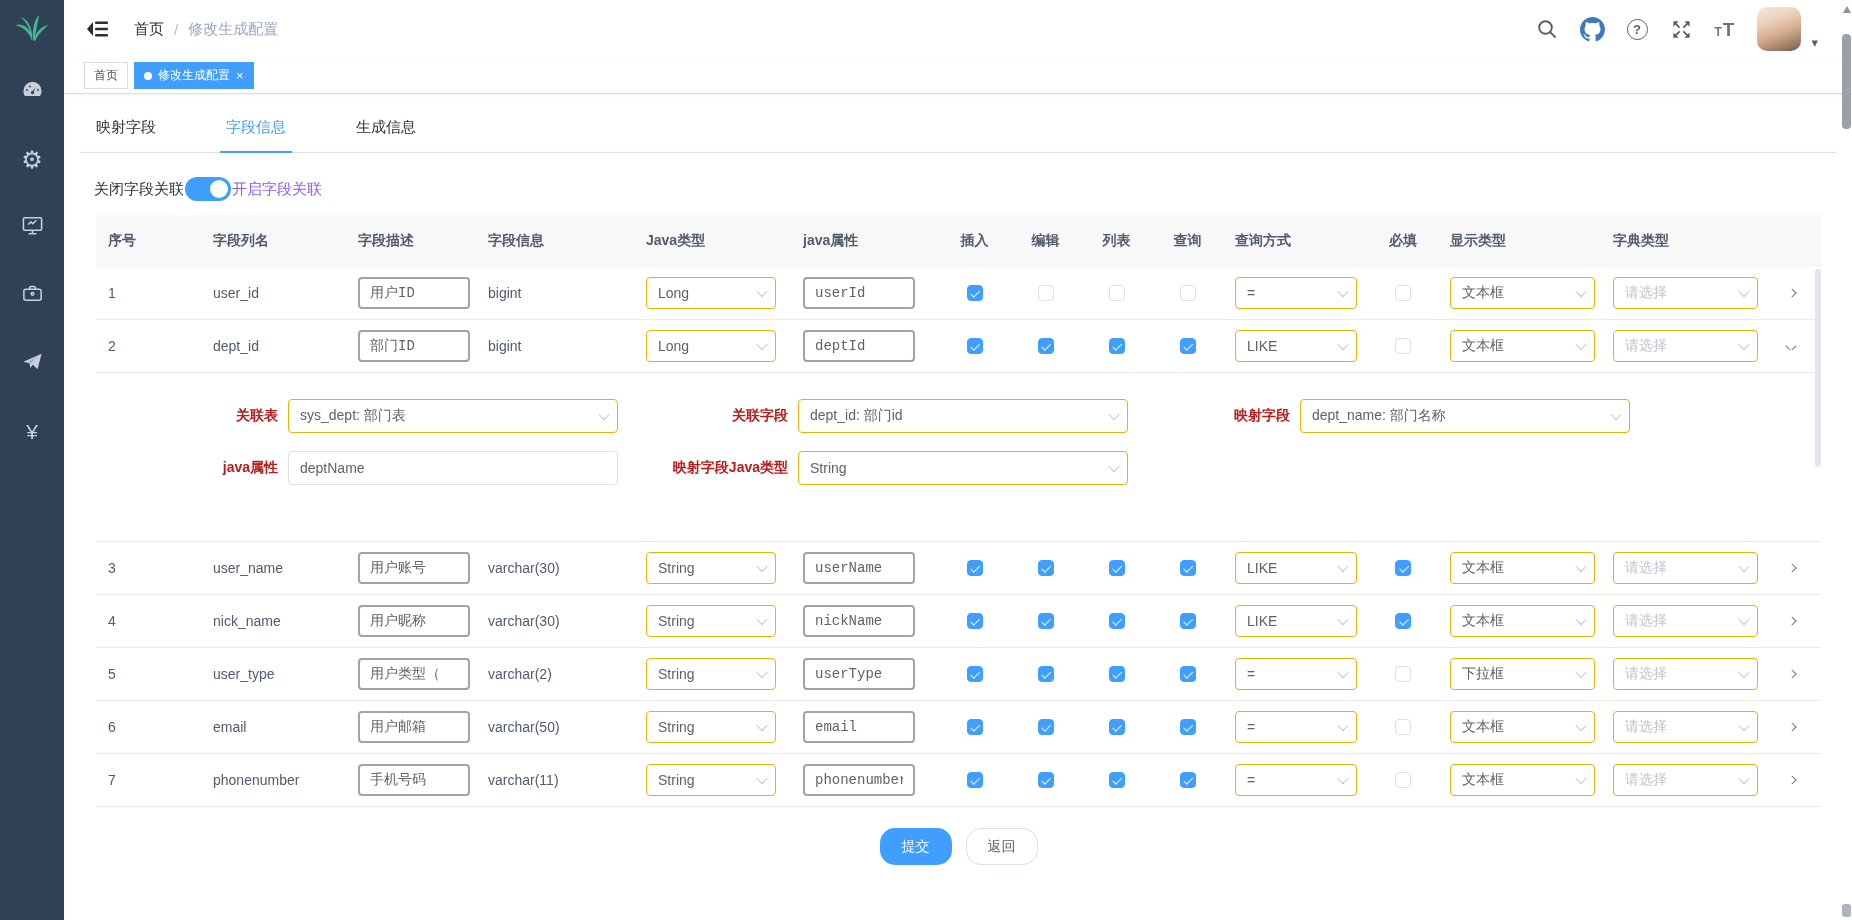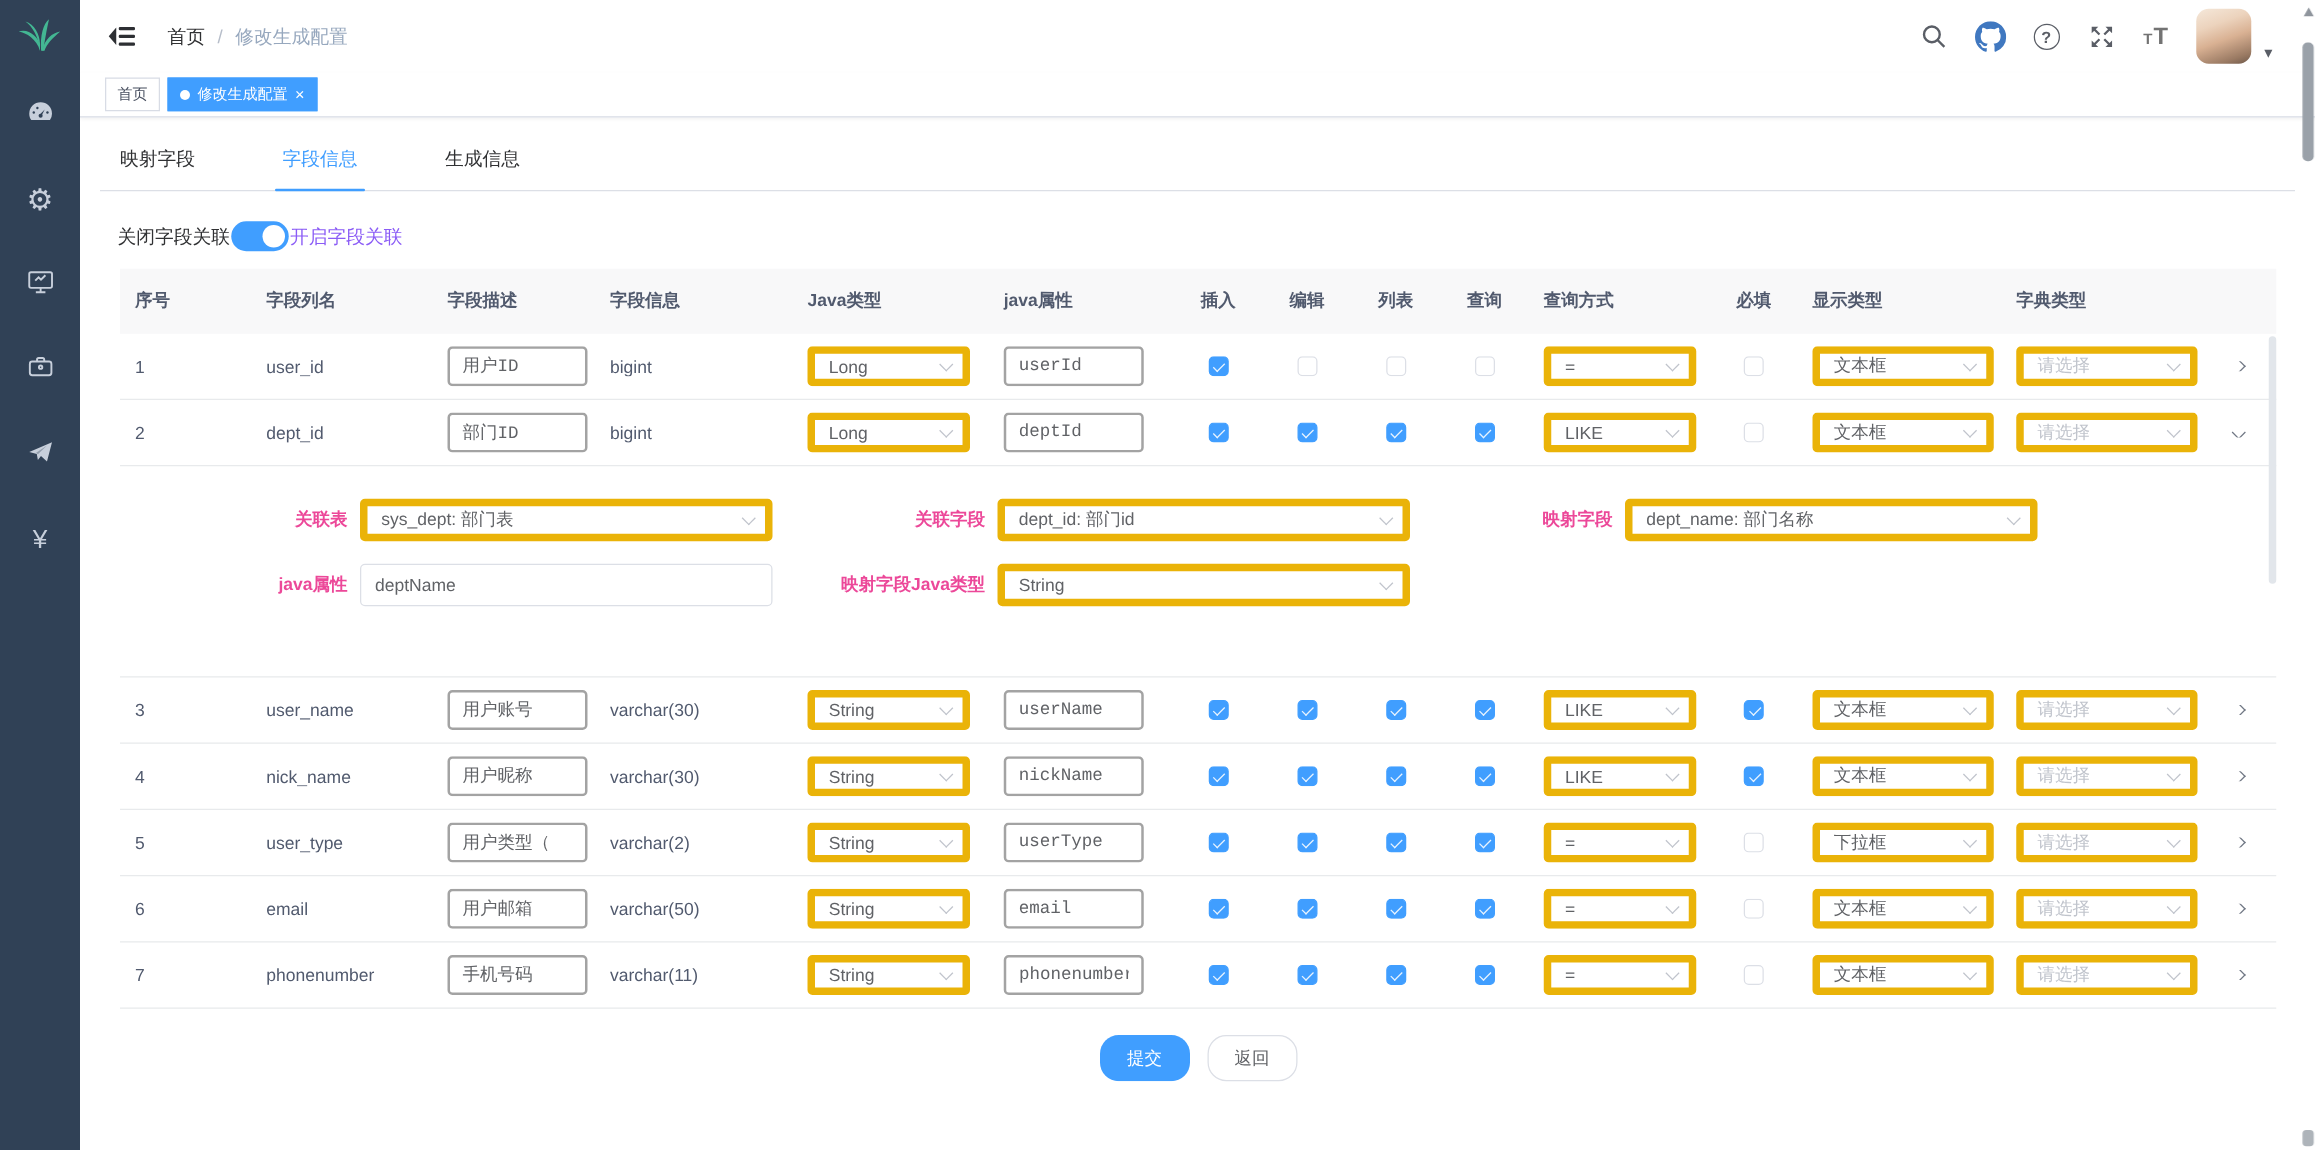--- a/index.html
+++ b/index.html
@@ -60,21 +60,21 @@
   .thead,.trow { display:grid; align-items:center;
     grid-template-columns:105px 145px 130px 158px 157px 148px 71px 71px 71px 71px 145px 70px 163px 160px 60px; }
   .thead { height:52px; background:#f8f8f9; font-weight:bold; color:#515a6e; }
   .trow { height:53px; border-bottom:1px solid #e8eaec; }
   .th,.td { padding-left:12px; overflow:hidden; }
   .ctr { padding-left:0; display:flex; justify-content:center; }
 
   .inp { height:32px; border:2px solid #a3a3a3; border-radius:4px; padding:0 10px; font-size:14px;
     color:#606266; outline:none; background:#fff; font-family:Liberation Mono, monospace; }
   .inp-desc,.inp-attr { width:112px; }
-  .sel { height:32px; border:6px solid #eab308; border-radius:4px; background:#fff;
+  .sel { height:32px; border:1px solid #eab308; border-radius:4px; background:#fff;
     display:inline-flex; align-items:center; justify-content:space-between; padding:0 9px 0 11px;
     color:#606266; cursor:pointer; }
   .sel-java { width:130px; } .sel-q { width:122px; } .sel-d { width:145px; }
   .car { width:8px; height:8px; border-right:1.4px solid #c0c4cc; border-bottom:1.4px solid #c0c4cc;
     transform:rotate(45deg) translate(-1px,-1px); margin-left:6px; flex:none; }
   .ph { color:#c0c4cc; }
 
   .cb { width:16px; height:16px; border-radius:4px; border:1px solid #dcdfe6; background:#fff;
     display:inline-flex; align-items:center; justify-content:center; cursor:pointer; }
   .cb.checked { background:#409eff; border-color:#409eff; }
@@ -82,21 +82,21 @@
     border-bottom:1.7px solid #fff; transform:rotate(45deg) translateY(-1px); opacity:.88; }
 
   .arr { display:inline-block; width:8px; height:8px; border-top:1.6px solid #707784;
     border-right:1.6px solid #707784; cursor:pointer; }
   .arr-right { transform:rotate(45deg); }
   .arr-down  { transform:rotate(135deg); }
 
   
   .expand-panel { border-bottom:1px solid #e8eaec; padding:8px 0 56px; }
   .form-row { display:flex; align-items:center; margin-top:18px; }
-  .flabel { font-weight:bold; color:#ec4899; font-size:14px; text-align:right; padding-right:10px; flex:none; }
+  .flabel { font-weight:bold; color:#b91c1c; font-size:14px; text-align:right; padding-right:10px; flex:none; }
   .fl-1 { width:192px; } .fl-2 { width:180px; } .fl-3 { width:172px; }
   .fsel,.finp { width:330px; height:34px; flex:none; }
   .finp { border:1px solid #dcdfe6; border-radius:4px; padding:0 11px; font-size:14px; color:#606266;
     outline:none; font-family:inherit; }
 
   .tscroll { position:absolute; right:0; top:54px; width:6px; height:198px; background:#e2e6eb; border-radius:3px; }
 
   
   .footer { display:flex; justify-content:center; gap:14px; padding:21px 0 0; width:1725px; margin-left:16px; }
   .btn { height:37px; padding:0 21px; border-radius:15px; font-size:14px; cursor:pointer;

